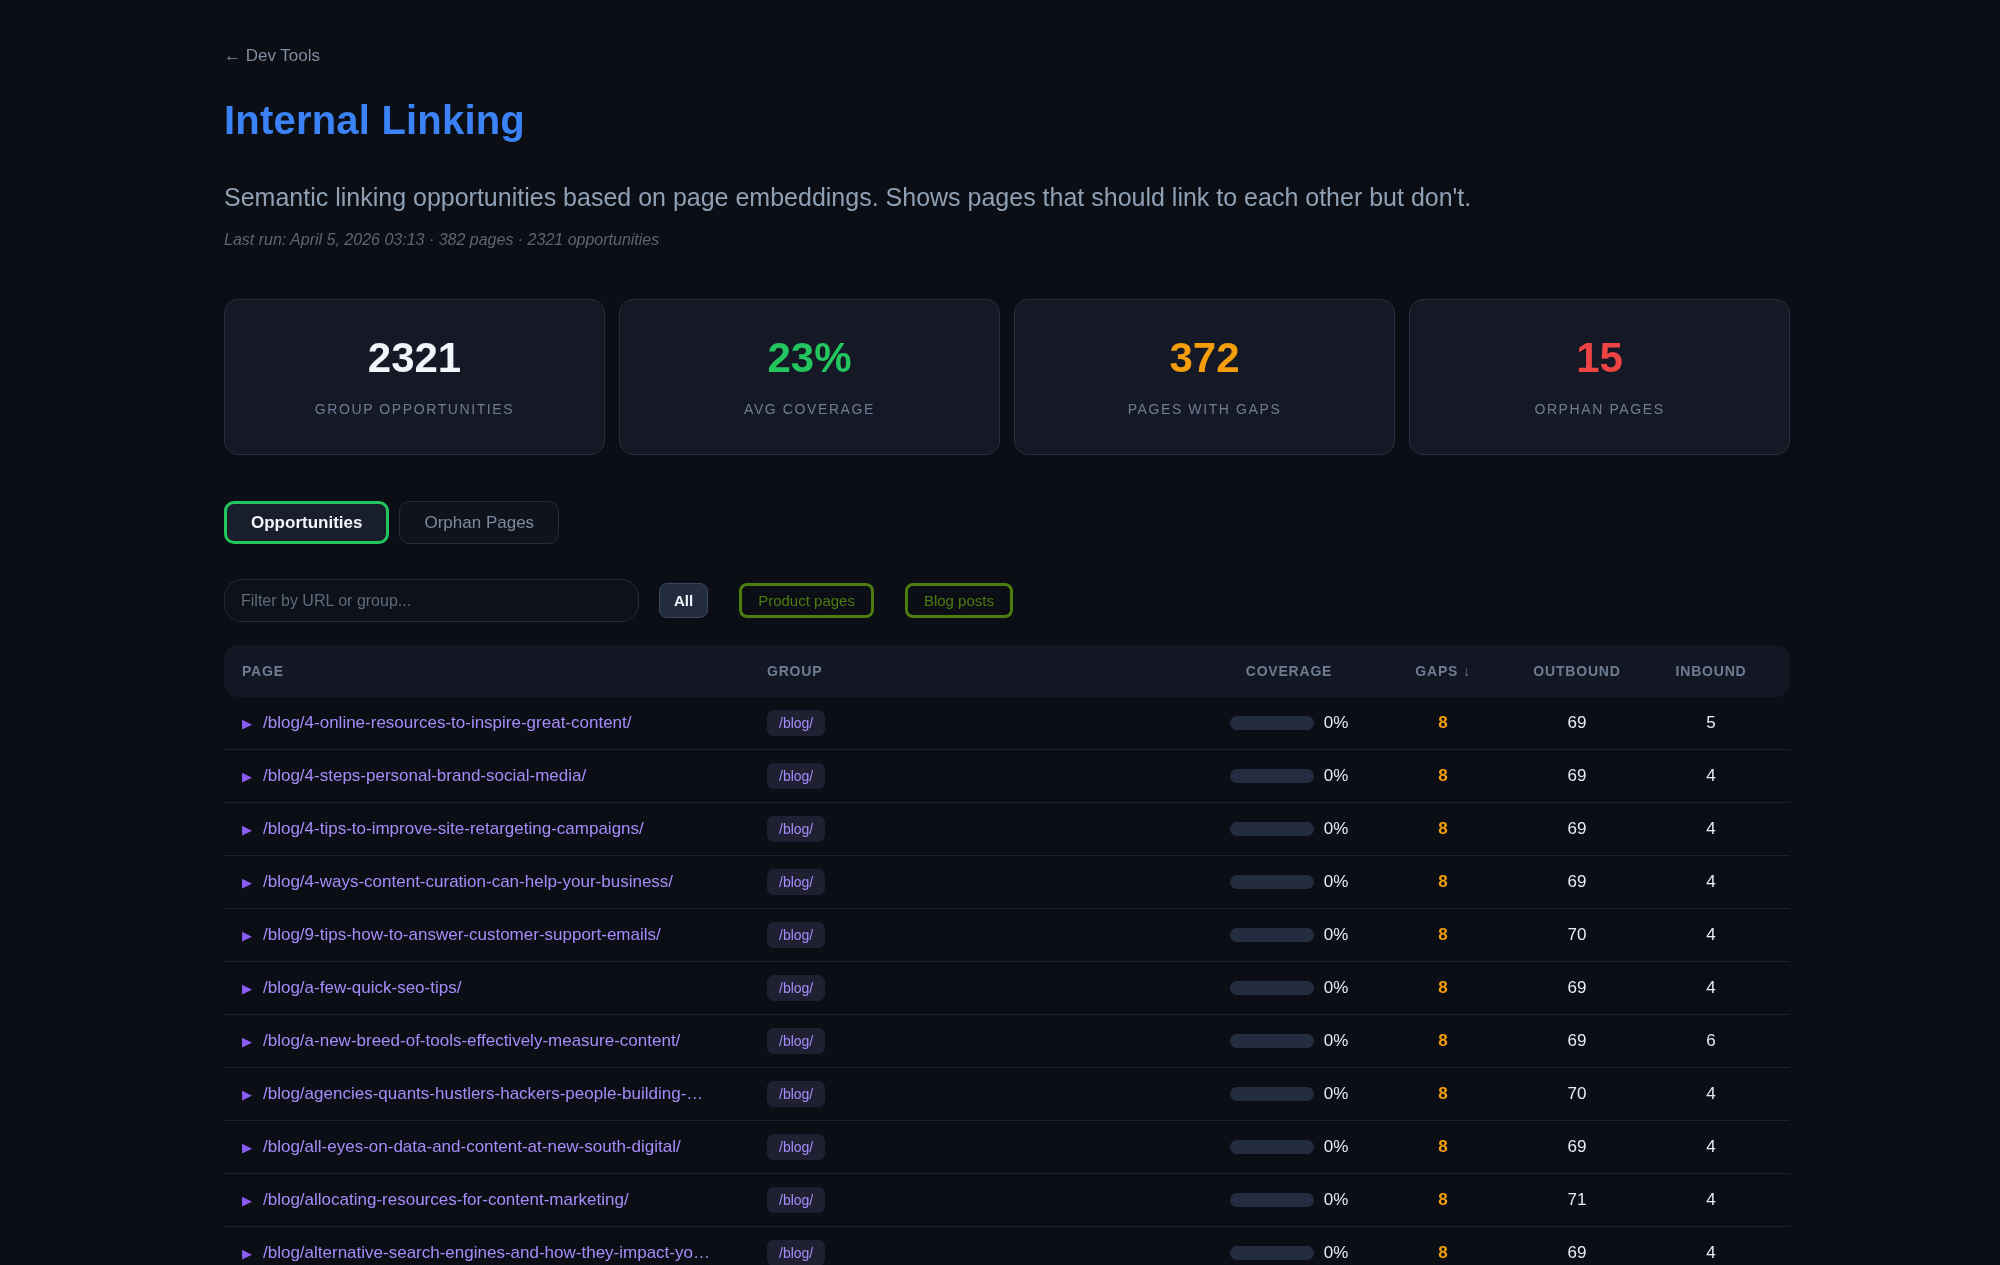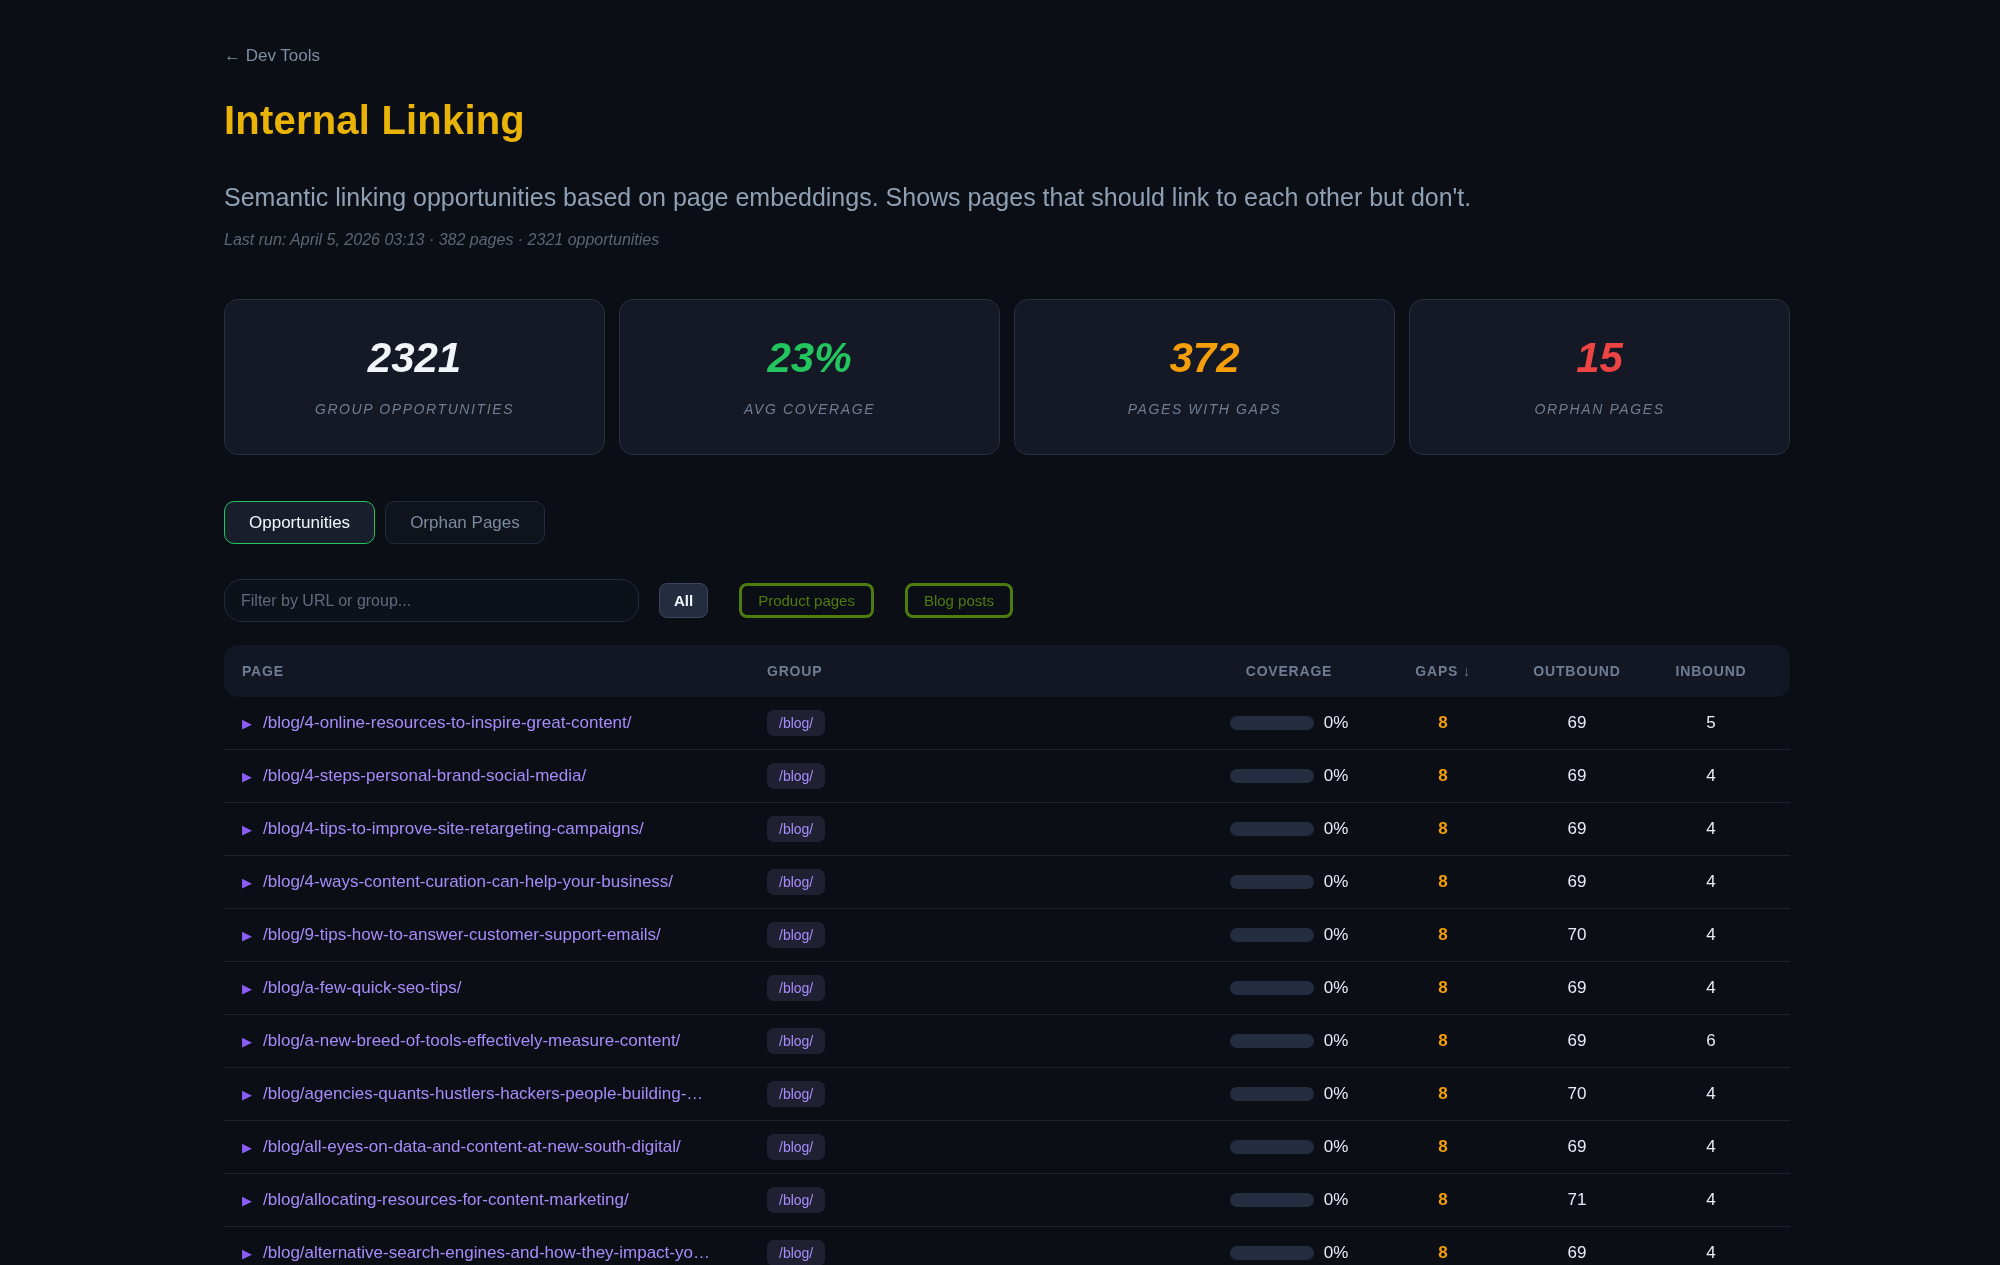--- a/index.html
+++ b/index.html
@@ -10,42 +10,42 @@
     font-family:"Liberation Sans","DejaVu Sans",sans-serif;
     -webkit-font-smoothing:antialiased;
   }
   .container { width:1566px; margin-left:224px; padding-top:46px; }
 
   
   .back-link {
     display:inline-block; font-size:17px; color:#7f8da3;
     text-decoration:none; cursor:pointer;
   }
-  h1.page-title { margin-top:32px; font-size:40px; font-weight:700; color:#eab308; letter-spacing:0.2px; }
+  h1.page-title { margin-top:32px; font-size:40px; font-weight:700; color:#3b82f6; letter-spacing:0.2px; }
   .subtitle { margin-top:40px; font-size:25px; color:#8fa0b5; }
   .last-run { margin-top:19px; font-size:16px; color:#5b6575;font-style:italic; }
 
   
-  .stats-row { margin-top:50px; display:flex; gap:14px;font-style:italic; }
+  .stats-row { margin-top:50px; display:flex; gap:14px; }
   .stat-card {
     flex:1; height:156px; background:#141925; border:1px solid #272f40;
     border-radius:14px; display:flex; flex-direction:column;
     align-items:center; justify-content:center;
   }
   .stat-value { font-size:42px; font-weight:700; line-height:1; }
   .stat-label { margin-top:22px; font-size:14px; font-weight:400; color:#6e7d94; letter-spacing:1.6px; }
 
   
   .tabs-row { margin-top:46px; display:flex; gap:10px; }
   .tab-btn {
     height:43px; padding:0 24px; border-radius:10px; font-size:17px;
     display:flex; align-items:center; cursor:pointer;
     background:#0f131c; border:1px solid #232c3e; color:#7c8aa0;
   }
-  .tab-btn.active { background:#181e2c; border:1px solid #22c55e; color:#f3f6fa; font-weight:400; }
+  .tab-btn.active { background:#181e2c; border:3px solid #22c55e; color:#f3f6fa; font-weight:700; }
 
   
   .filter-row { margin-top:35px; display:flex; align-items:center; gap:20px; }
   .filter-input {
     width:415px; height:43px; background:#0d1119; border:1px solid #232c3e;
     border-radius:18px; color:#dfe6f0; font-size:16px; padding:0 16px; outline:none;
     font-family:"Liberation Sans","DejaVu Sans",sans-serif;
   }
   .filter-input::placeholder { color:#5f6b7d; }
   .chips { display:flex; gap:31px; align-items:center; }

